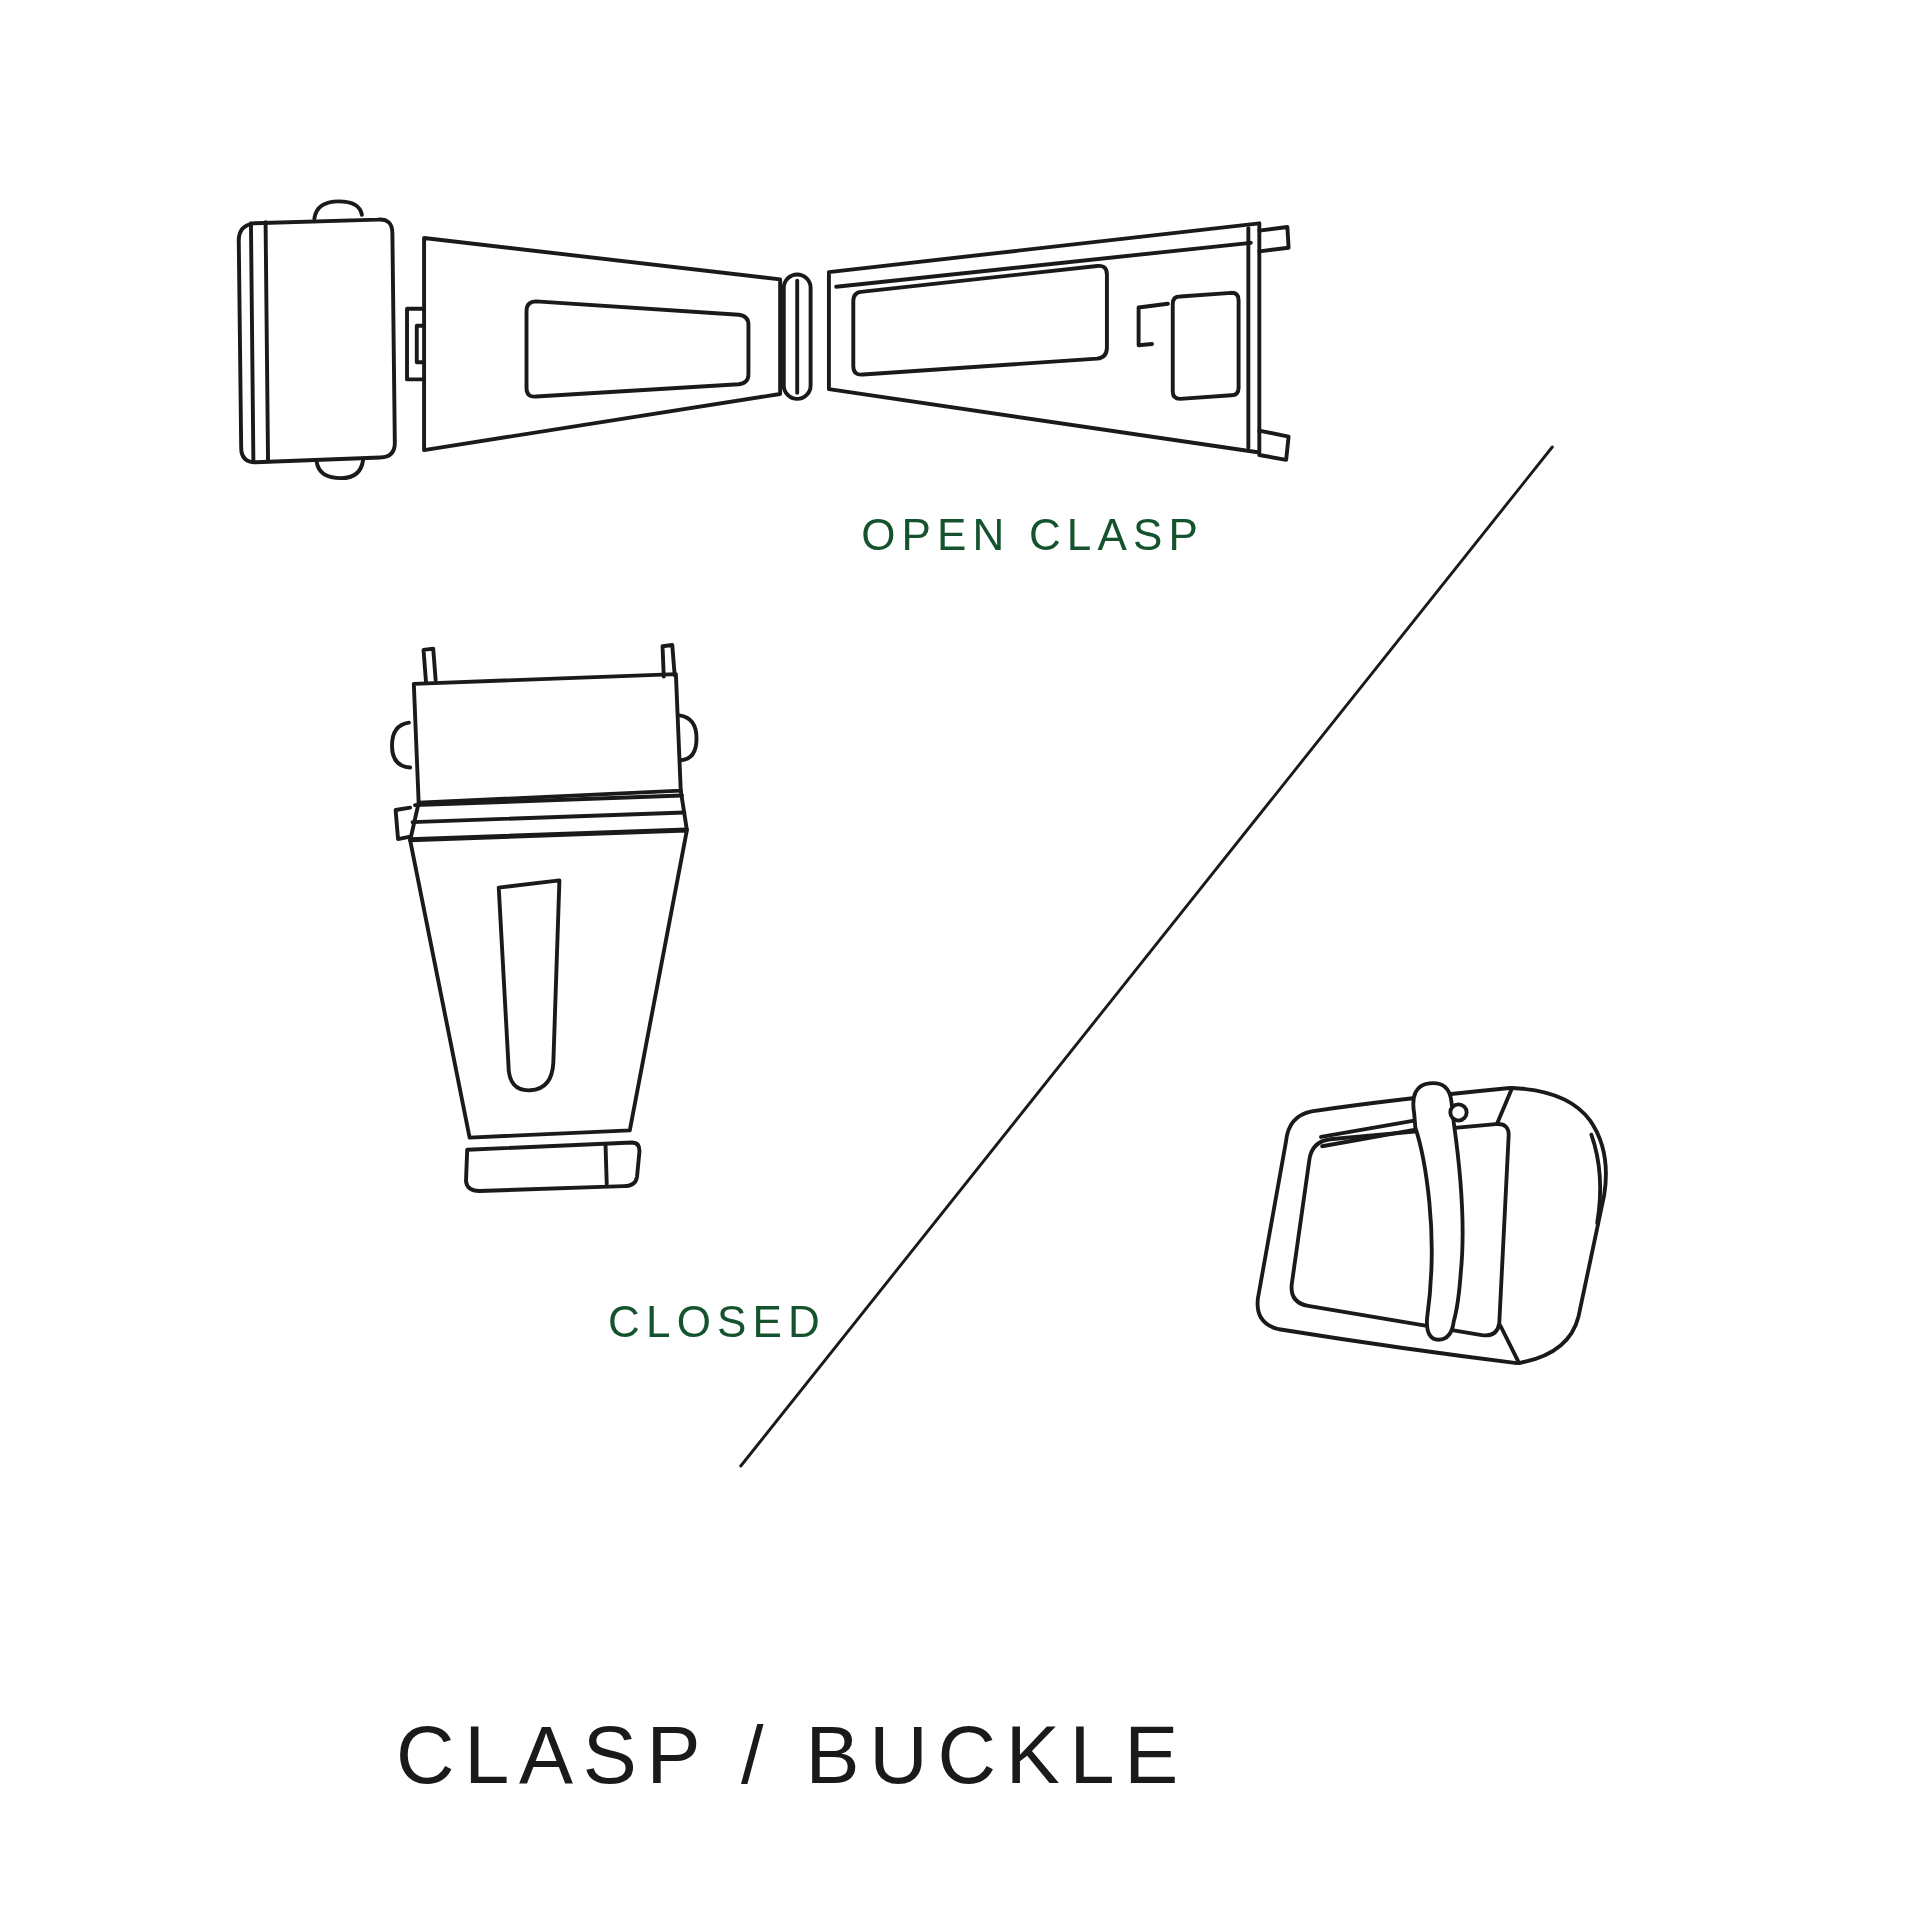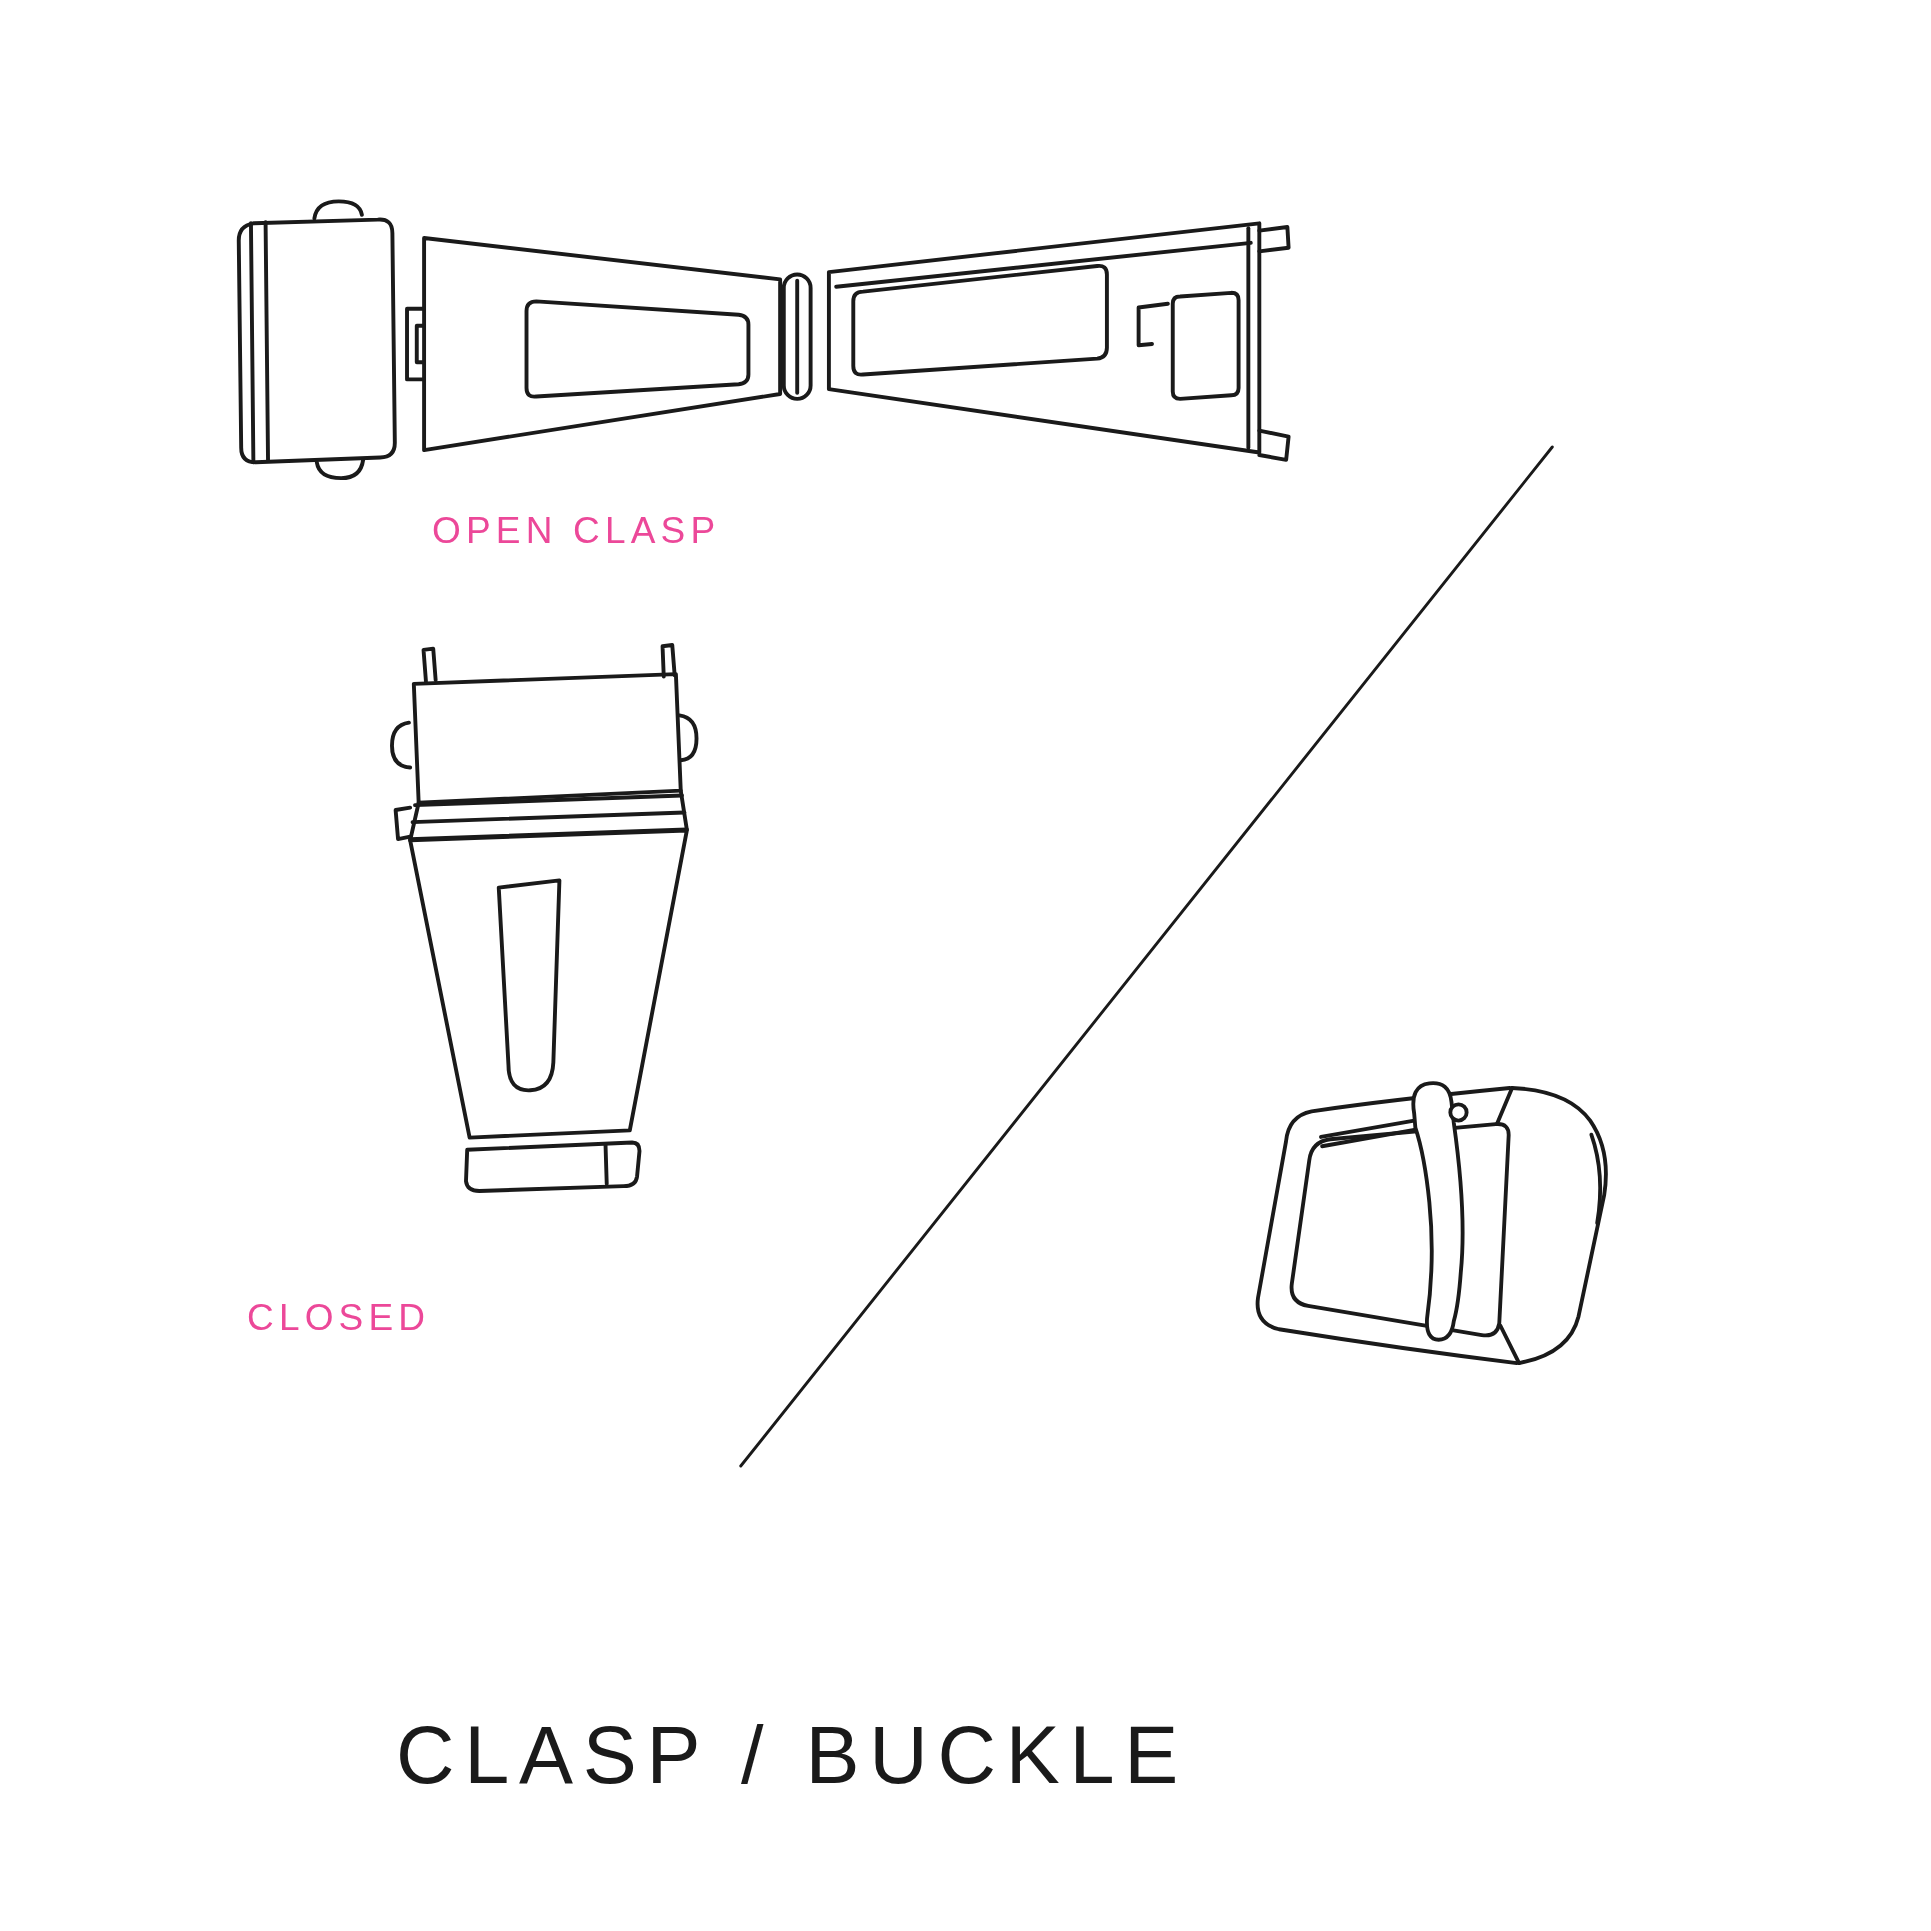--- a/index.html
+++ b/index.html
@@ -6,25 +6,25 @@
   html,body { width:1931px; height:1931px; }
   body {
     background:#ffffff;
     font-family:"Liberation Sans", sans-serif;
     position:relative;
     overflow:hidden;
     color:#1a1a1a;
   }
   .abs { position:absolute; }
   .caption {
-    color:#ec4899;
-    font-size:37px;
+    color:#14532d;
+    font-size:44px;
     font-weight:300;
     letter-spacing:0.14em;
-    text-align:left;
+    text-align:right;
     white-space:nowrap;
   }
   .title {
     color:#1a1a1a;
     font-size:81px;
     font-weight:300;
     letter-spacing:0.12em;
     text-align:center;
     white-space:nowrap;
   }

